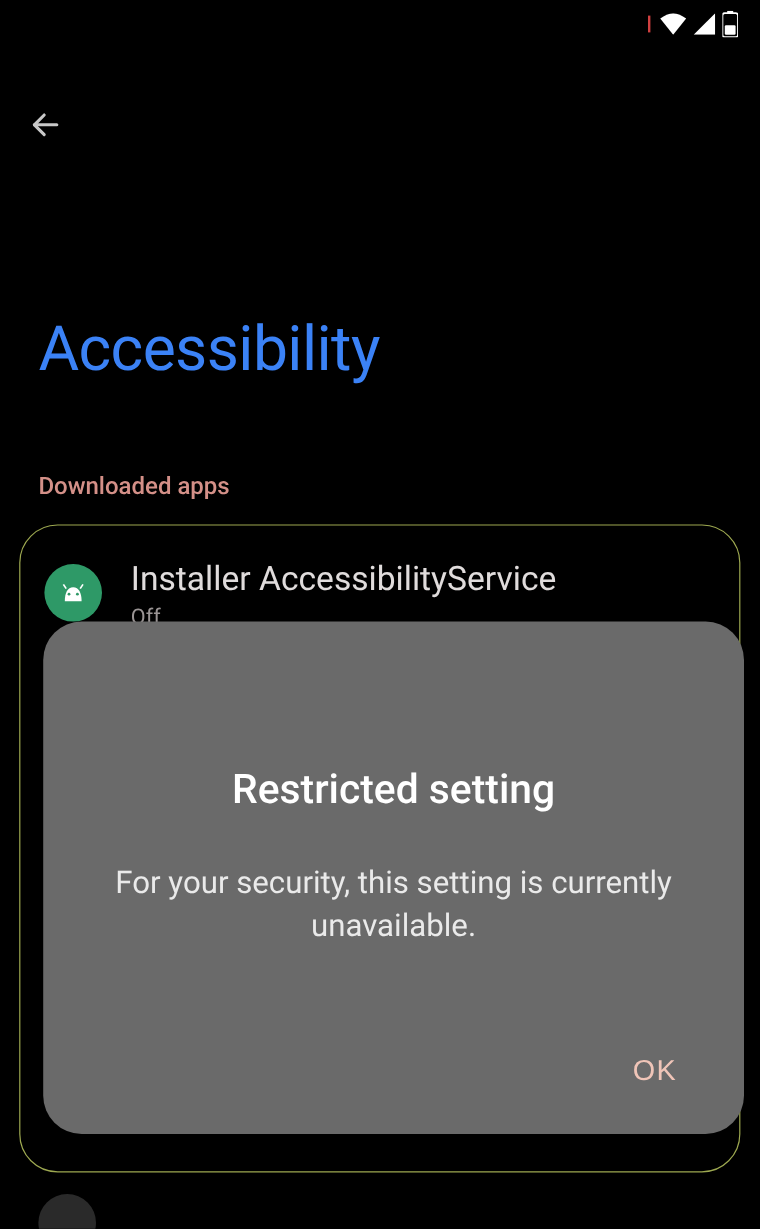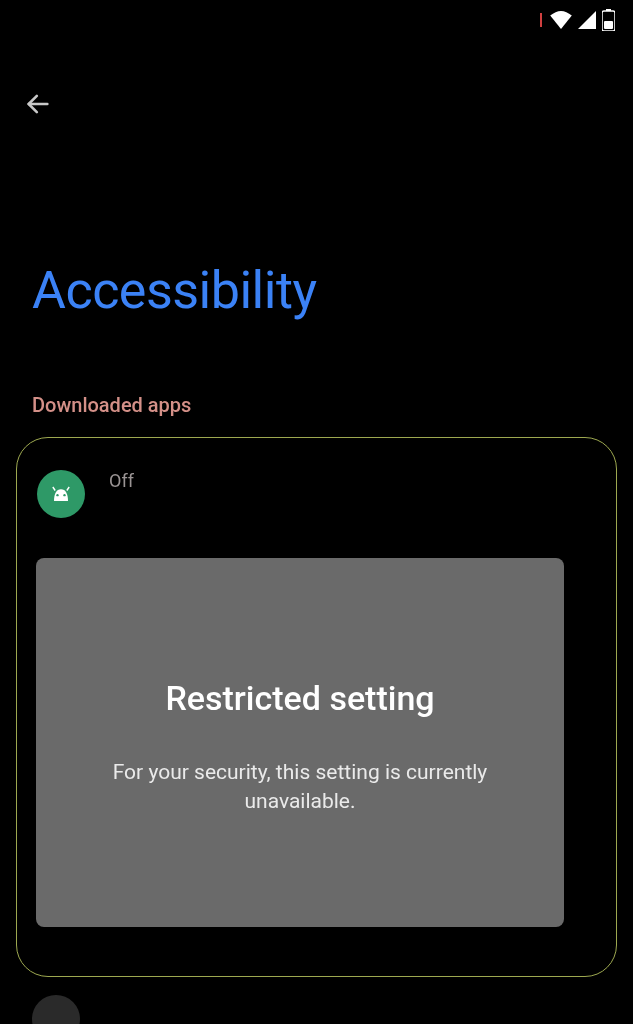--- a/index.html
+++ b/index.html
@@ -108,38 +108,37 @@
       height: 48px;
       border-radius: 50%;
       background: #2a2a2a;
       display: flex;
       align-items: center;
       justify-content: center;
       flex-shrink: 0;
     }
     .modal {
       background: #6a6a6a;
-      border-radius: 8px;
-      width: 528px;
+      border-radius: 32px;
+      width: 584px;
       padding: 120px 40px 30px 40px;
       position: absolute;
       top: 518px;
       left: 36px;
       pointer-events: all;
-      margin-top: 40px;
     }
     .modal-title {
       font-size: 34px;
       font-weight: 500;
       color: #ffffff;
       text-align: center;
       margin-bottom: 40px;
     }
     .modal-message {
-      font-size: 21px;
+      font-size: 26px;
       font-weight: 400;
       color: #eaeaea;
       text-align: center;
       line-height: 1.4;
       margin-bottom: 80px;
     }
     .modal-actions {
       display: flex;
       justify-content: flex-end;
     }
@@ -194,28 +193,32 @@
     <div class="app-icon">
       <svg width="28" height="28" viewBox="0 0 24 24" fill="#ffffff">
         <path d="M6 18 C6 12 8 8 12 8 C16 8 18 12 18 18 Z"></path>
         <circle cx="9" cy="13" r="1" fill="#2e9967"></circle>
         <circle cx="15" cy="13" r="1" fill="#2e9967"></circle>
         <line x1="7" y1="9" x2="5" y2="6" stroke="#ffffff" stroke-width="1.2"></line>
         <line x1="17" y1="9" x2="19" y2="6" stroke="#ffffff" stroke-width="1.2"></line>
       </svg>
     </div>
     <div class="app-info">
+      <span class="app-title">Installer AccessibilityService</span>
       <span class="app-status">Off</span>
     </div>
   </div>
 </div>
 
 <div class="bottom-row">
   <div class="circle-icon">
     
   </div>
 
 </div>
 
 <div class="modal">
   <div class="modal-title">Restricted setting</div>
   <div class="modal-message">For your security, this setting is currently unavailable.</div>
+  <div class="modal-actions">
+    <button class="modal-button">OK</button>
+  </div>
 </div>
 
 </body></html>

